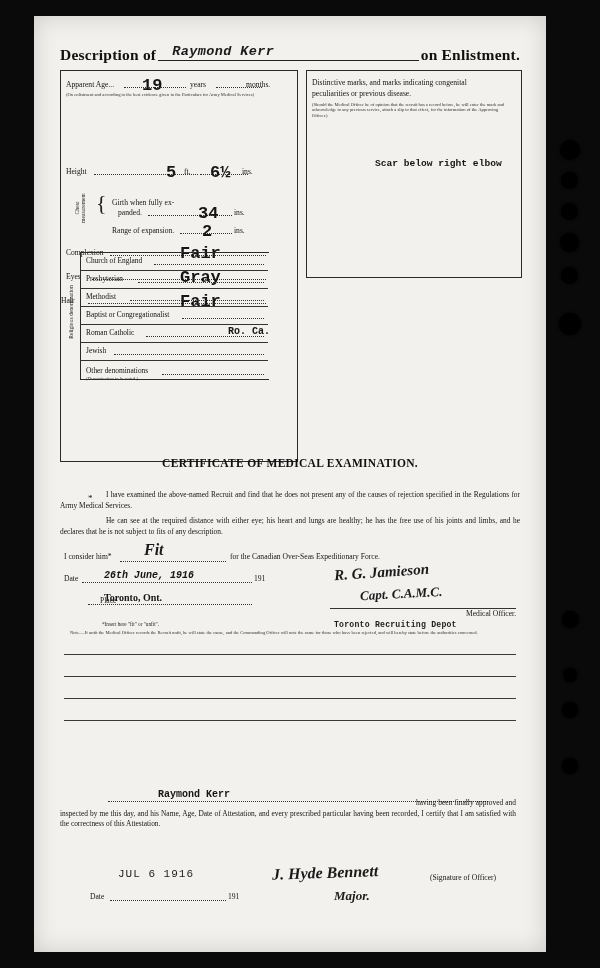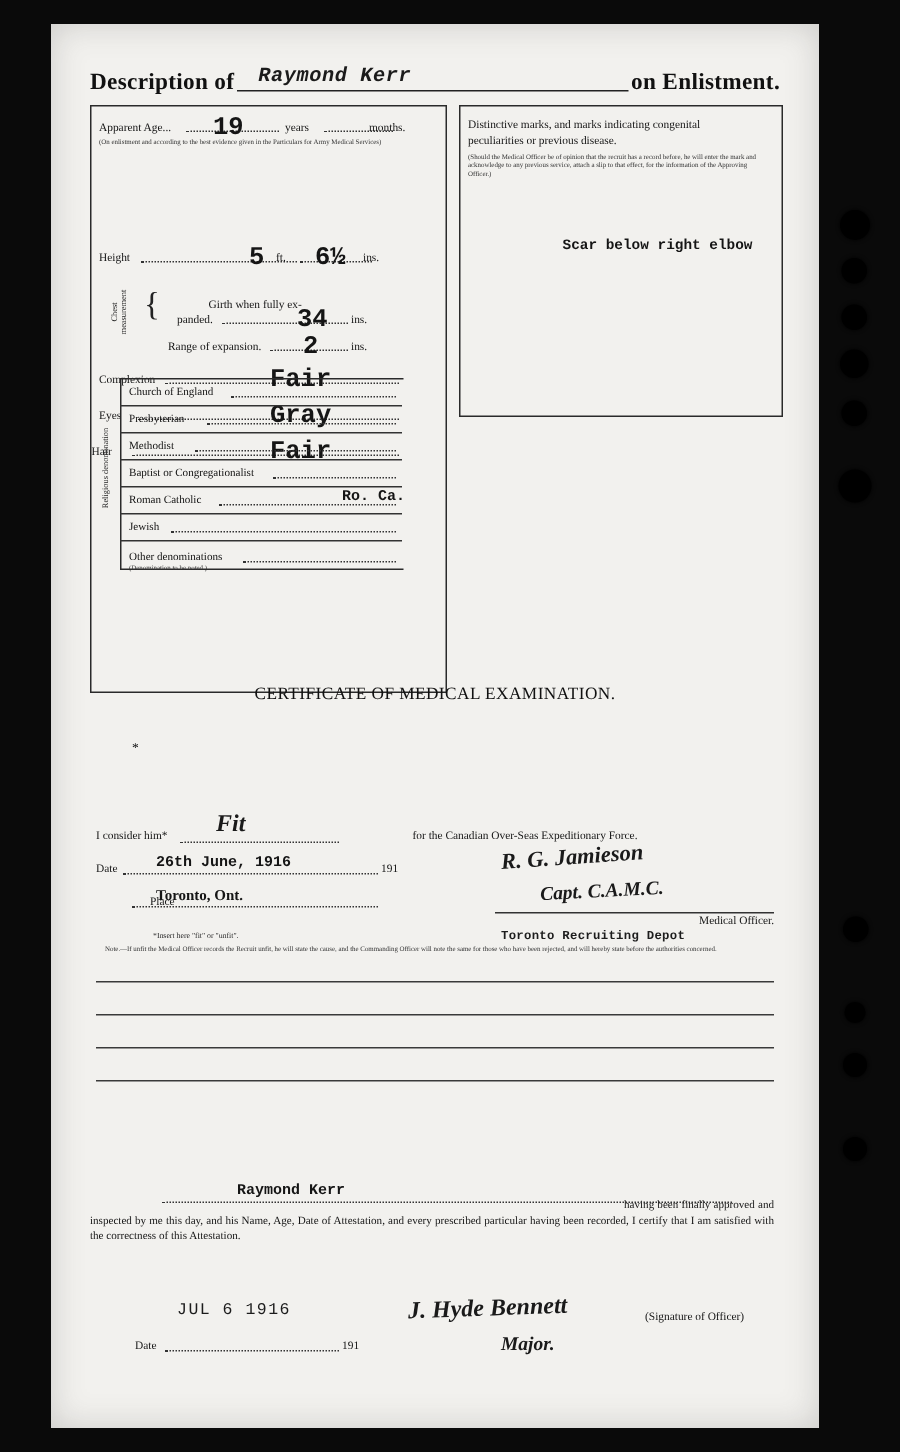--- a/index.html
+++ b/index.html
@@ -166,21 +166,21 @@
     color: #222;
     line-height: 1;
   }
 
   
   .sec-title {
     position: absolute;
     width: 100%;
     text-align: center;
     font-size: 11.5px;
-    font-weight: normal;
+    font-weight: bold;
     letter-spacing: 0.3px;
   }
   .para {
     position: absolute;
     font-size: 7.4px;
     line-height: 10.5px;
     color: #151515;
     text-align: justify;
   }
   .wline { position: absolute; border-bottom: 1px solid #3a3a3a; }
@@ -254,21 +254,21 @@
     <div class="dots" style="left:60px; top:158px; width:104px;"></div>
     <div class="fld mono hmd" style="left:132px; top:147px;">5</div>
     <div class="fld" style="left:150px; top:151px;">ft.</div>
     <div class="dots" style="left:166px; top:158px; width:48px;"></div>
     <div class="fld mono hmd" style="left:176px; top:147px;">6½</div>
     <div class="fld" style="left:208px; top:151px;">ins.</div>
 
     <div class="brace" style="left:62px; top:176px;">{</div>
     <div class="vlabel" style="left:40px; top:212px; width:40px;">Chest measurement</div>
 
-    <div class="fld" style="left:78px; top:182px;margin-left:27px;">Girth when fully ex-</div>
+    <div class="fld" style="left:78px; top:182px;">Girth when fully ex-</div>
     <div class="fld" style="left:84px; top:192px;">panded.</div>
     <div class="dots" style="left:114px; top:199px; width:84px;"></div>
     <div class="fld mono hmd" style="left:164px; top:188px;">34</div>
     <div class="fld" style="left:200px; top:192px;">ins.</div>
 
     <div class="fld" style="left:78px; top:210px;">Range of expansion.</div>
     <div class="dots" style="left:146px; top:217px; width:52px;"></div>
     <div class="fld mono hmd" style="left:168px; top:206px;">2</div>
     <div class="fld" style="left:200px; top:210px;">ins.</div>
 
@@ -318,29 +318,31 @@
 
     <div class="rbox"></div>
     <div class="fld" style="left:278px; top:62px;">Distinctive marks, and marks indicating congenital</div>
     <div class="fld" style="left:278px; top:73px;">peculiarities or previous disease.</div>
     <div class="tiny2" style="position:absolute; left:278px; top:86px; width:200px;">(Should the Medical Officer be of opinion that the recruit has a record before, he will enter the mark and acknowledge to any previous service, attach a slip to that effect, for the information of the Approving Officer.)</div>
     <div class="fld mono" style="left:322px; top:142px; font-size:9.6px;margin-left:19px;">Scar below right elbow</div>
 
     <div class="sec-title" style="top:441px;">CERTIFICATE OF MEDICAL EXAMINATION.</div>
 
     <div class="fld" style="left:54px; top:477px; font-size:9px;">*</div>
+    <div class="para" style="left:26px; top:474px; width:460px; text-indent:46px;">I have examined the above-named Recruit and find that he does not present any of the causes of rejection specified in the Regulations for Army Medical Services.</div>
+    <div class="para" style="left:26px; top:500px; width:460px; text-indent:46px;">He can see at the required distance with either eye; his heart and lungs are healthy; he has the free use of his joints and limbs, and he declares that he is not subject to fits of any description.</div>
 
     <div class="fld" style="left:30px; top:536px;">I consider him*</div>
     <div class="dots" style="left:86px; top:545px; width:106px;"></div>
     <div class="sig" style="left:110px; top:525px; font-size:16px;">Fit</div>
-    <div class="fld" style="left:196px; top:536px;margin-left:45px;">for the Canadian Over-Seas Expeditionary Force.</div>
+    <div class="fld" style="left:196px; top:536px;">for the Canadian Over-Seas Expeditionary Force.</div>
 
     <div class="fld" style="left:30px; top:558px;">Date</div>
     <div class="dots" style="left:48px; top:566px; width:170px;"></div>
-    <div class="fld mono" style="left:70px; top:554px; font-size:10px;">26th June, 1916</div>
+    <div class="fld mono" style="left:70px; top:554px; font-size:10px;font-style:italic;">26th June, 1916</div>
     <div class="fld" style="left:220px; top:558px;">191</div>
 
     <div class="fld" style="left:30px; top:580px;margin-left:36px;">Place</div>
     <div class="dots" style="left:54px; top:588px; width:164px;"></div>
     <div class="fld mono" style="left:70px; top:576px; font-size:10px;font-family:Liberation Serif, serif;">Toronto, Ont.</div>
 
     <div class="sig" style="left:300px; top:548px; font-size:15px; transform:rotate(-4deg);">R. G. Jamieson</div>
     <div class="sig" style="left:326px; top:570px; font-size:13px; transform:rotate(-3deg);">Capt. C.A.M.C.</div>
     <div class="line" style="left:296px; top:592px; width:186px;"></div>
     <div class="fld" style="left:432px; top:593px;">Medical Officer.</div>

